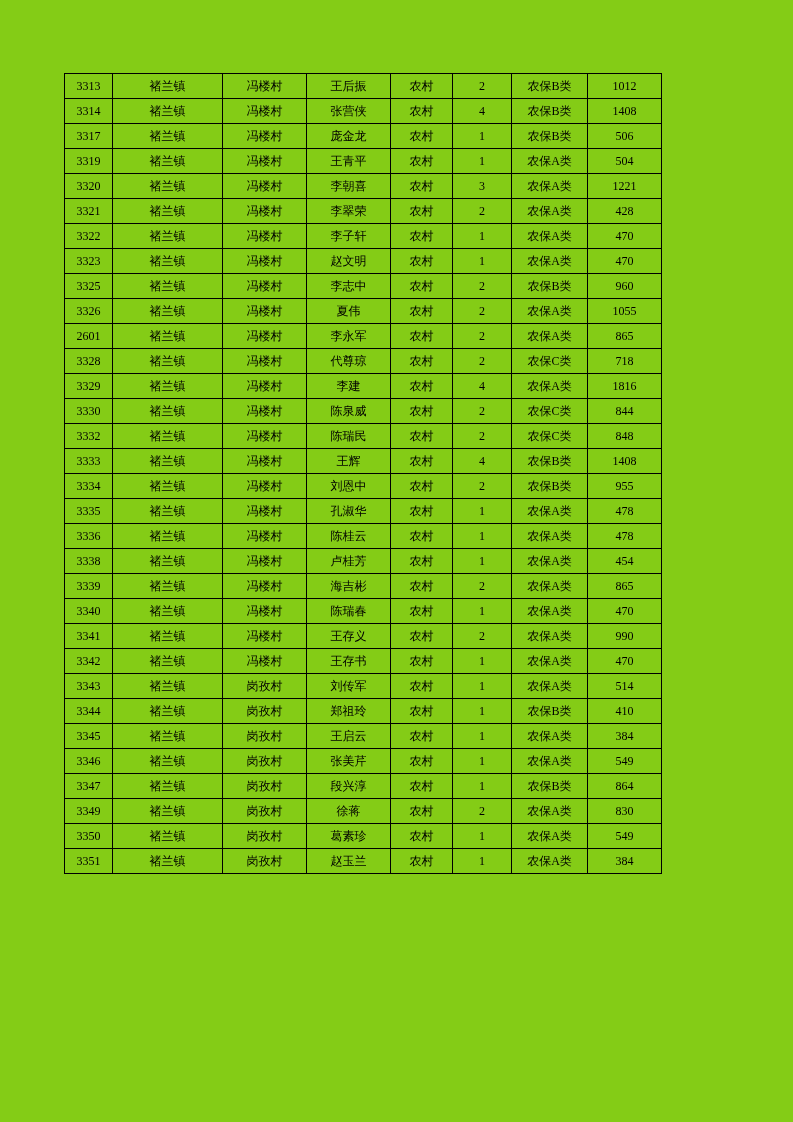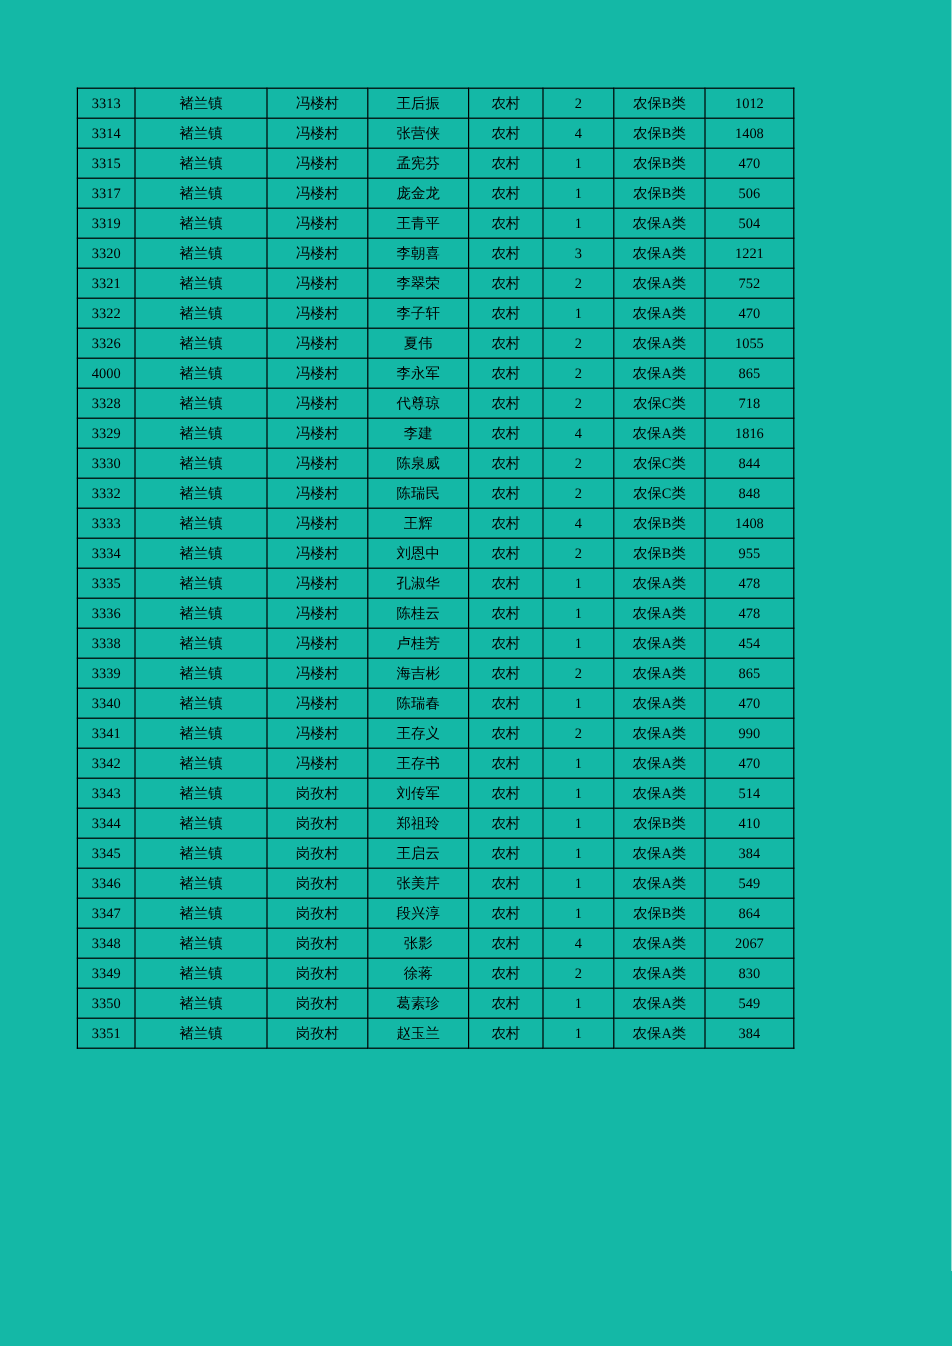--- a/index.html
+++ b/index.html
@@ -5,21 +5,21 @@
   html, body {
     margin: 0;
     padding: 0;
     background: #ffffff;
     font-family: "Liberation Serif", "DejaVu Serif", serif;
   }
   .page {
     position: relative;
     width: 793px;
     height: 1122px;
-    background: #14b8a6;
+    background: #84cc16;
     overflow: hidden;
   }
   .sheet-table {
     position: absolute;
     top: 73px;
     left: 64px;
     border-collapse: collapse;
     table-layout: fixed;
     font-size: 12px;
     color: #000000;
@@ -72,91 +72,101 @@
           <td>3314</td>
           <td>褚兰镇</td>
           <td>冯楼村</td>
           <td>张营侠</td>
           <td>农村</td>
           <td>4</td>
           <td>农保B类</td>
           <td>1408</td>
         </tr>
         <tr>
-          <td>3315</td>
-          <td>褚兰镇</td>
-          <td>冯楼村</td>
-          <td>孟宪芬</td>
-          <td>农村</td>
-          <td>1</td>
-          <td>农保B类</td>
+          <td>3317</td>
+          <td>褚兰镇</td>
+          <td>冯楼村</td>
+          <td>庞金龙</td>
+          <td>农村</td>
+          <td>1</td>
+          <td>农保B类</td>
+          <td>506</td>
+        </tr>
+        <tr>
+          <td>3319</td>
+          <td>褚兰镇</td>
+          <td>冯楼村</td>
+          <td>王青平</td>
+          <td>农村</td>
+          <td>1</td>
+          <td>农保A类</td>
+          <td>504</td>
+        </tr>
+        <tr>
+          <td>3320</td>
+          <td>褚兰镇</td>
+          <td>冯楼村</td>
+          <td>李朝喜</td>
+          <td>农村</td>
+          <td>3</td>
+          <td>农保A类</td>
+          <td>1221</td>
+        </tr>
+        <tr>
+          <td>3321</td>
+          <td>褚兰镇</td>
+          <td>冯楼村</td>
+          <td>李翠荣</td>
+          <td>农村</td>
+          <td>2</td>
+          <td>农保A类</td>
+          <td>428</td>
+        </tr>
+        <tr>
+          <td>3322</td>
+          <td>褚兰镇</td>
+          <td>冯楼村</td>
+          <td>李子轩</td>
+          <td>农村</td>
+          <td>1</td>
+          <td>农保A类</td>
           <td>470</td>
         </tr>
         <tr>
-          <td>3317</td>
-          <td>褚兰镇</td>
-          <td>冯楼村</td>
-          <td>庞金龙</td>
-          <td>农村</td>
-          <td>1</td>
-          <td>农保B类</td>
-          <td>506</td>
-        </tr>
-        <tr>
-          <td>3319</td>
-          <td>褚兰镇</td>
-          <td>冯楼村</td>
-          <td>王青平</td>
-          <td>农村</td>
-          <td>1</td>
-          <td>农保A类</td>
-          <td>504</td>
-        </tr>
-        <tr>
-          <td>3320</td>
-          <td>褚兰镇</td>
-          <td>冯楼村</td>
-          <td>李朝喜</td>
-          <td>农村</td>
-          <td>3</td>
-          <td>农保A类</td>
-          <td>1221</td>
-        </tr>
-        <tr>
-          <td>3321</td>
-          <td>褚兰镇</td>
-          <td>冯楼村</td>
-          <td>李翠荣</td>
-          <td>农村</td>
-          <td>2</td>
-          <td>农保A类</td>
-          <td>752</td>
-        </tr>
-        <tr>
-          <td>3322</td>
-          <td>褚兰镇</td>
-          <td>冯楼村</td>
-          <td>李子轩</td>
+          <td>3323</td>
+          <td>褚兰镇</td>
+          <td>冯楼村</td>
+          <td>赵文明</td>
           <td>农村</td>
           <td>1</td>
           <td>农保A类</td>
           <td>470</td>
         </tr>
         <tr>
+          <td>3325</td>
+          <td>褚兰镇</td>
+          <td>冯楼村</td>
+          <td>李志中</td>
+          <td>农村</td>
+          <td>2</td>
+          <td>农保B类</td>
+          <td>960</td>
+        </tr>
+        <tr>
           <td>3326</td>
           <td>褚兰镇</td>
           <td>冯楼村</td>
           <td>夏伟</td>
           <td>农村</td>
           <td>2</td>
           <td>农保A类</td>
           <td>1055</td>
         </tr>
         <tr>
-          <td>4000</td>
+          <td>2601</td>
           <td>褚兰镇</td>
           <td>冯楼村</td>
           <td>李永军</td>
           <td>农村</td>
           <td>2</td>
           <td>农保A类</td>
           <td>865</td>
         </tr>
         <tr>
           <td>3328</td>
@@ -330,30 +340,20 @@
         </tr>
         <tr>
           <td>3347</td>
           <td>褚兰镇</td>
           <td>岗孜村</td>
           <td>段兴淳</td>
           <td>农村</td>
           <td>1</td>
           <td>农保B类</td>
           <td>864</td>
-        </tr>
-        <tr>
-          <td>3348</td>
-          <td>褚兰镇</td>
-          <td>岗孜村</td>
-          <td>张影</td>
-          <td>农村</td>
-          <td>4</td>
-          <td>农保A类</td>
-          <td>2067</td>
         </tr>
         <tr>
           <td>3349</td>
           <td>褚兰镇</td>
           <td>岗孜村</td>
           <td>徐蒋</td>
           <td>农村</td>
           <td>2</td>
           <td>农保A类</td>
           <td>830</td>

